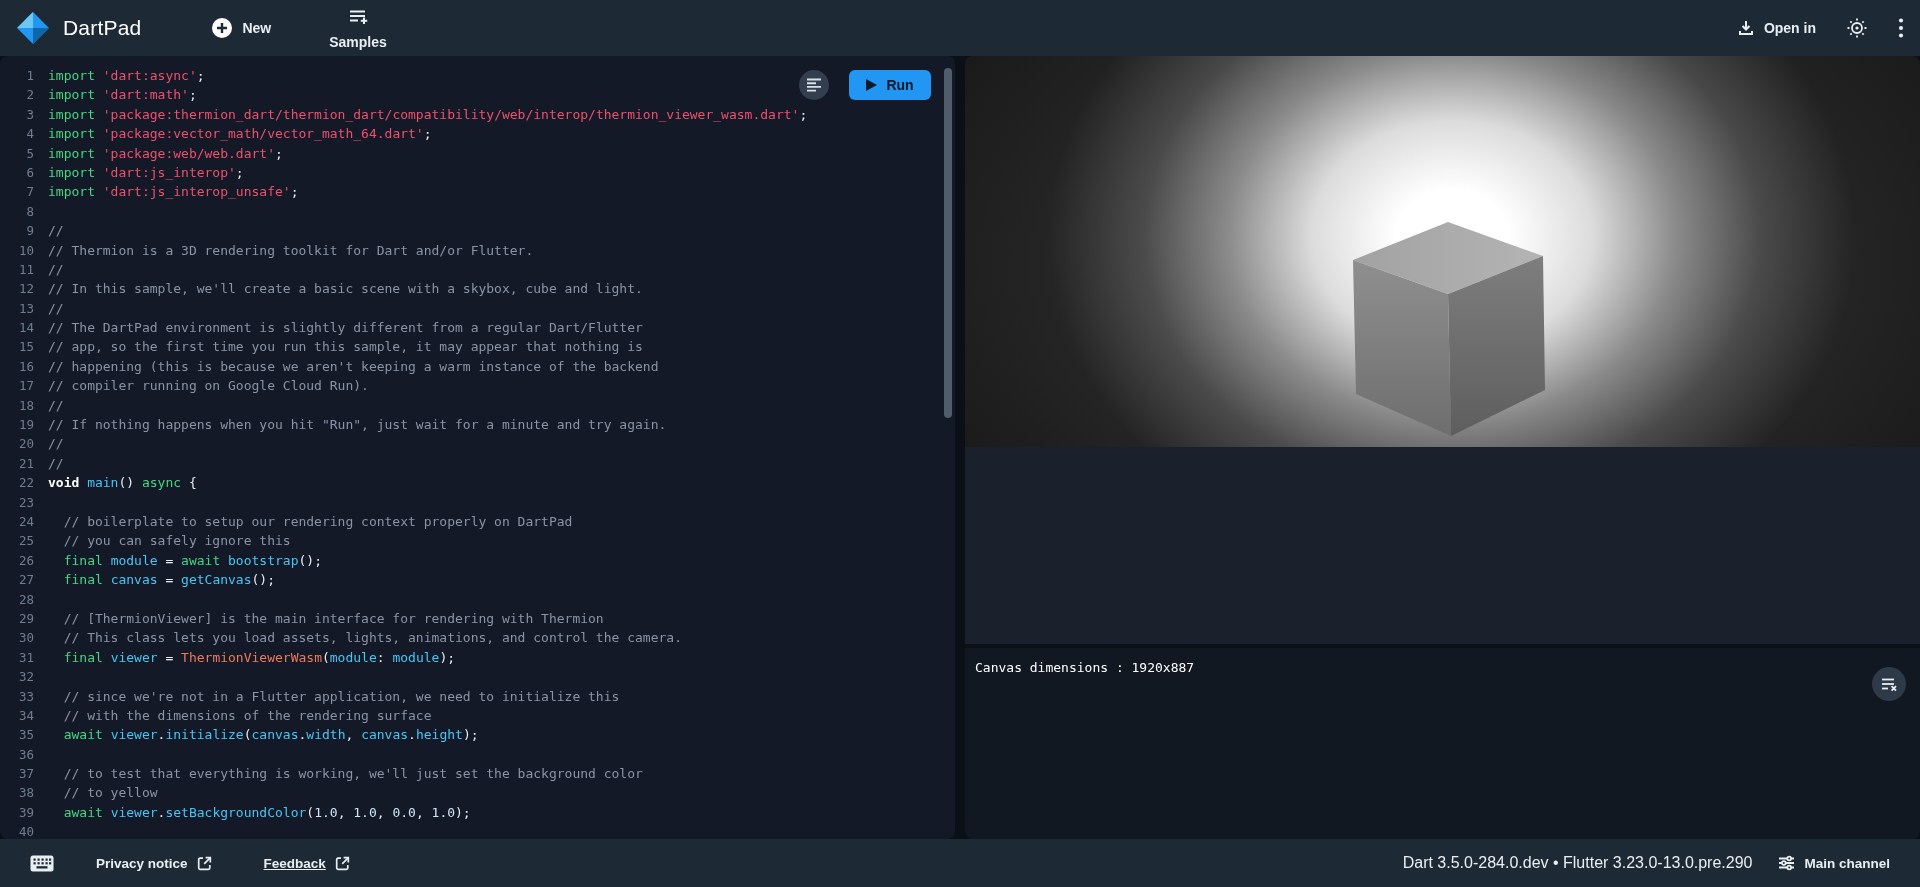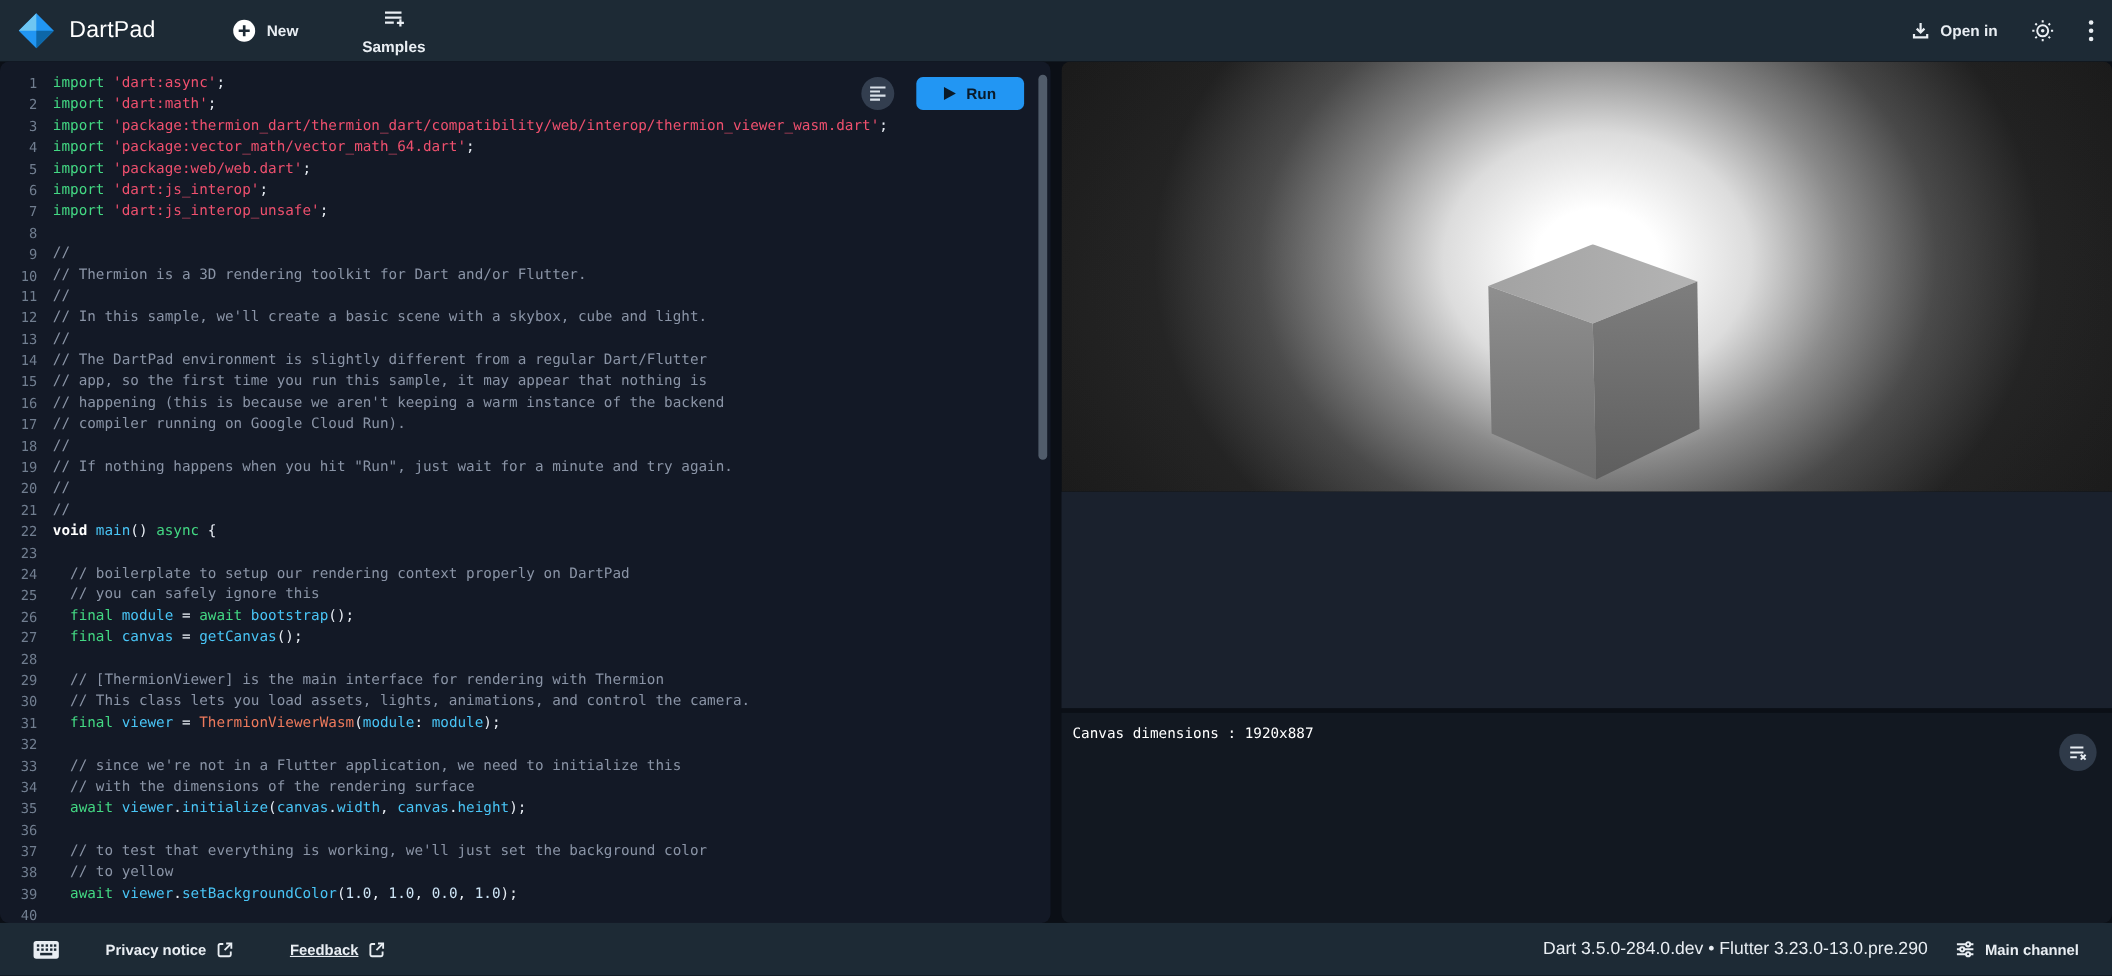--- a/index.html
+++ b/index.html
@@ -30,21 +30,21 @@
   .cl .g { width:34px; text-align:right; margin-right:14px; color:#717E90; flex:none;
            font-size:12.5px; }
   .k { color:#43D883; } .i { color:#49C5F6; } .t { color:#EE7A5C; } .s { color:#EF506E; }
   .p { color:#E8EDF4; } .c { color:#8A94A6; } .n { color:#CFE6F7; }
   .w { color:#FFFFFF; font-weight:bold; }
   .scrollbar-thumb { position:absolute; top:12px; right:3px; width:8px; height:350px;
                      background:#515C6B; border-radius:4px; }
   .editor-actions { position:absolute; top:14px; right:24px; display:flex; align-items:center; gap:20px; }
   .fmt-btn { width:30px; height:30px; border-radius:50%; background:#333E4F; border:none;
              display:flex; align-items:center; justify-content:center; cursor:pointer; }
-  .run-btn { width:98px; height:30px; border-radius:6px; background:#2296F3; border:none;
+  .run-btn { width:82px; height:30px; border-radius:6px; background:#2296F3; border:none;
              display:flex; align-items:center; justify-content:center; gap:9px; cursor:pointer; }
   .run-label { color:#0A1A28; font-size:14px; font-weight:600; font-family:"Liberation Sans",sans-serif; }
 
   
   .right-panel { flex:1; display:flex; flex-direction:column; }
   .scene { position:relative; height:391px; border-radius:8px 8px 0 0; overflow:hidden;
            background:
              radial-gradient(560px 460px ellipse at 51% 46%,
                #ffffff 0%, #ffffff 10%, rgba(235,235,235,.92) 25%,
                rgba(180,180,180,.70) 40%, rgba(120,120,120,.45) 55%,

